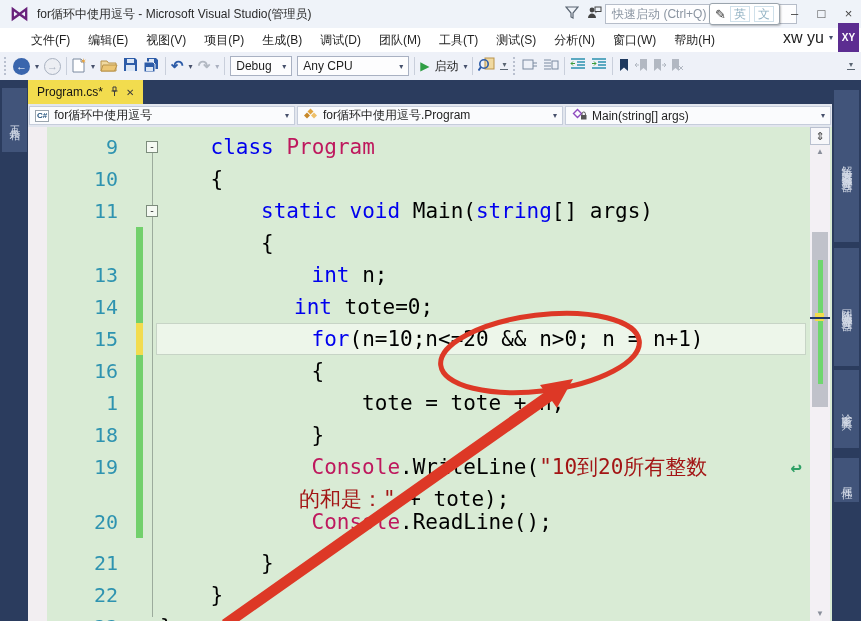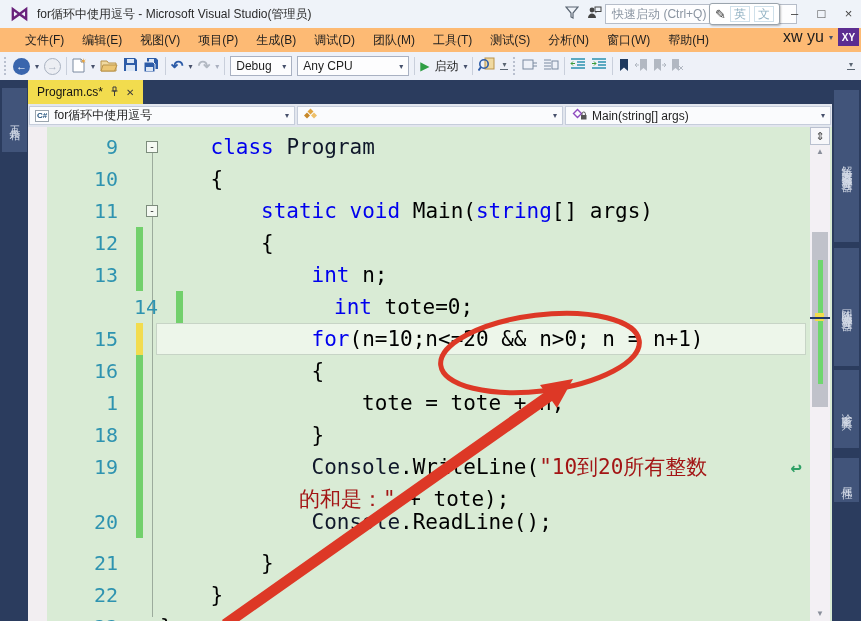--- a/index.html
+++ b/index.html
@@ -17,27 +17,27 @@
   .ql{width:192px;height:20px;background:#fdfdfe;border:1px solid #b6bdc9;font-size:12px;
     color:#8a94a1;line-height:18px;padding-left:6px;}
   .ime{position:relative;margin-left:-88px;height:22px;background:#fff;border:1px solid #9aa4ad;
     border-radius:3px;box-shadow:1px 1px 2px rgba(0,0,0,.25);display:flex;align-items:center;
     padding:0 5px;gap:4px;z-index:5;}
   .ime-pen{font-size:13px;color:#333;}
   .ime-ch{font-size:12px;color:#93b3c4;border:1px solid #cfe0ea;padding:0 3px;line-height:14px;}
   .winbtn{width:25px;height:22px;text-align:center;line-height:22px;font-size:13px;color:#444;margin-left:2px;}
 
   
-  .menubar{position:absolute;left:0;top:28px;width:861px;height:24px;background:#fdba74;
-    display:flex;align-items:flex-start;padding-left:16px;font-size:12px;color:#1e1e1e;}
+  .menubar{position:absolute;left:0;top:28px;width:861px;height:24px;background:#ffffff;
+    display:flex;align-items:flex-end;padding-left:22px;font-size:12px;color:#1e1e1e;}
   .menu-item{padding:0 9px;line-height:24px;}
   .menu-right{margin-left:auto;display:flex;align-items:center;gap:5px;padding-right:2px;}
   .username{font-size:16px;color:#1e1e1e;}
   .caret{font-size:8px;color:#46506b;}
-  .avatar{width:21px;height:18px;background:#5c2d91;color:#fff;font-size:10px;font-weight:bold;
+  .avatar{width:21px;height:29px;background:#5c2d91;color:#fff;font-size:10px;font-weight:bold;
     display:flex;align-items:center;justify-content:center;}
 
   
   .toolbar{position:absolute;left:0;top:52px;width:861px;height:28px;background:#eef1f8;
     display:flex;align-items:center;gap:5px;padding-left:4px;font-size:12px;}
   .grip{width:4px;height:18px;border-left:2px dotted #b9c0cf;}
   .sep{width:1px;height:18px;background:#c9cfdb;}
   .circ{width:17px;height:17px;border-radius:50%;display:flex;align-items:center;justify-content:center;
     font-size:11px;}
   .circ.back{background:#3a66ad;color:#fff;}
@@ -81,21 +81,21 @@
   .lnum{position:absolute;left:18px;width:72px;text-align:right;font-size:20px;line-height:32px;color:#2e93b0;}
   .cbar{position:absolute;left:108px;top:0;bottom:0;width:7px;}
   .cbar.green{background:#72d06c;}
   .cbar.yellow{background:#f2dc4e;}
   .fold{position:absolute;left:118px;top:10px;width:12px;height:12px;border:1px solid #7c8c7c;
     background:#f4f9f2;color:#333;font-size:10px;line-height:10px;text-align:center;}
   .curline{position:absolute;left:128px;right:26px;top:0;height:32px;
     background:rgba(253,255,252,.55);border:1px solid #c7d4c6;}
   .code{position:absolute;top:0;line-height:32px;font-size:21px;white-space:pre;z-index:1;}
   .tk-kw{color:#0000ee;}
-  .tk-typ{color:#0f172a;}
+  .tk-typ{color:#be185d;}
   .tk-str{color:#a31515;}
   .tk-pln{color:#000;}
   .wrapglyph{position:absolute;right:30px;top:0;line-height:32px;font-size:19px;font-weight:bold;color:#2fa066;z-index:1;}
 
   
   .vscroll{position:absolute;right:2px;top:0;width:20px;height:494px;background:#f3f0f4;z-index:2;}
   .split{height:18px;background:#f7f7fa;border:1px solid #b9c0cf;text-align:center;
     font-size:11px;line-height:16px;color:#444;}
   .sb-up,.sb-down{height:14px;text-align:center;font-size:8px;color:#8a8f9b;line-height:14px;}
   .sb-down{position:absolute;bottom:0;width:20px;}
@@ -302,20 +302,21 @@
           <span class="caret">▾</span>
         </span>
         <span class="dd">
           <span>
             <svg width="15" height="13" viewBox="0 0 15 13">
                 <path d="M7.5 0.5 l3 3 -3 3 -3 -3 z" fill="#e0a33e"></path>
                 <path d="M4 4.5 l3 3 -3 3 -3 -3 z" fill="#c7882a"></path>
                 <path d="M11 4.5 l3 3 -3 3 -3 -3 z" fill="#eec06a"></path>
               </svg>
           </span>
+          <span>for循环中使用逗号.Program</span>
           <span class="caret">▾</span>
         </span>
         <span class="dd">
           <span>
             <svg width="16" height="13" viewBox="0 0 16 13">
                 <path d="M6.5 1.5 l4 4 -4 4 -4 -4 z" fill="none" stroke="#8e4bbf" stroke-width="1.4"></path>
                 <rect x="10" y="7" width="5.5" height="4.5" fill="#555"></rect>
                 <path d="M11 7 v-1.3 a1.7 1.7 0 0 1 3.4 0 V7" stroke="#555" fill="none"></path>
               </svg>
           </span>
@@ -336,30 +337,29 @@
             <div class="line" style="top: 36px;">
               <span class="lnum">10</span>
               <span class="code" style="left: 182.52px;"><span class="tk-pln">{</span></span>
             </div>
             <div class="line" style="top: 68px;">
               <span class="lnum">11</span>
               <span class="fold">-</span>
               <span class="code" style="left: 233.04px;"><span class="tk-kw">static void </span><span class="tk-pln">Main(</span><span class="tk-kw">string</span><span class="tk-pln">[] args)</span></span>
             </div>
             <div class="line" style="top: 100px;">
-              <span class="lnum">12</span>
               <span class="cbar green"></span>
               <span class="code" style="left: 233.04px;"><span class="tk-pln">{</span></span>
             </div>
             <div class="line" style="top: 132px;">
               <span class="lnum">13</span>
               <span class="cbar green"></span>
               <span class="code" style="left: 283.56px;"><span class="tk-kw">int</span><span class="tk-pln"> n;</span></span>
             </div>
-            <div class="line" style="top: 164px; margin-left: 40px;">
+            <div class="line" style="top: 164px;">
               <span class="lnum">14</span>
               <span class="cbar green"></span>
               <span class="code" style="left: 266px;"><span class="tk-kw">int</span><span class="tk-pln"> tote=0;</span></span>
             </div>
             <div class="line" style="top: 196px;">
               <div class="curline"></div>
               <span class="lnum">15</span>
               <span class="cbar yellow"></span>
               <span class="code" style="left: 283.56px;"><span class="tk-kw">for</span><span class="tk-pln">(n=10;n&lt;=20 &amp;&amp; n&gt;0; n = n+1)</span></span>
             </div>

